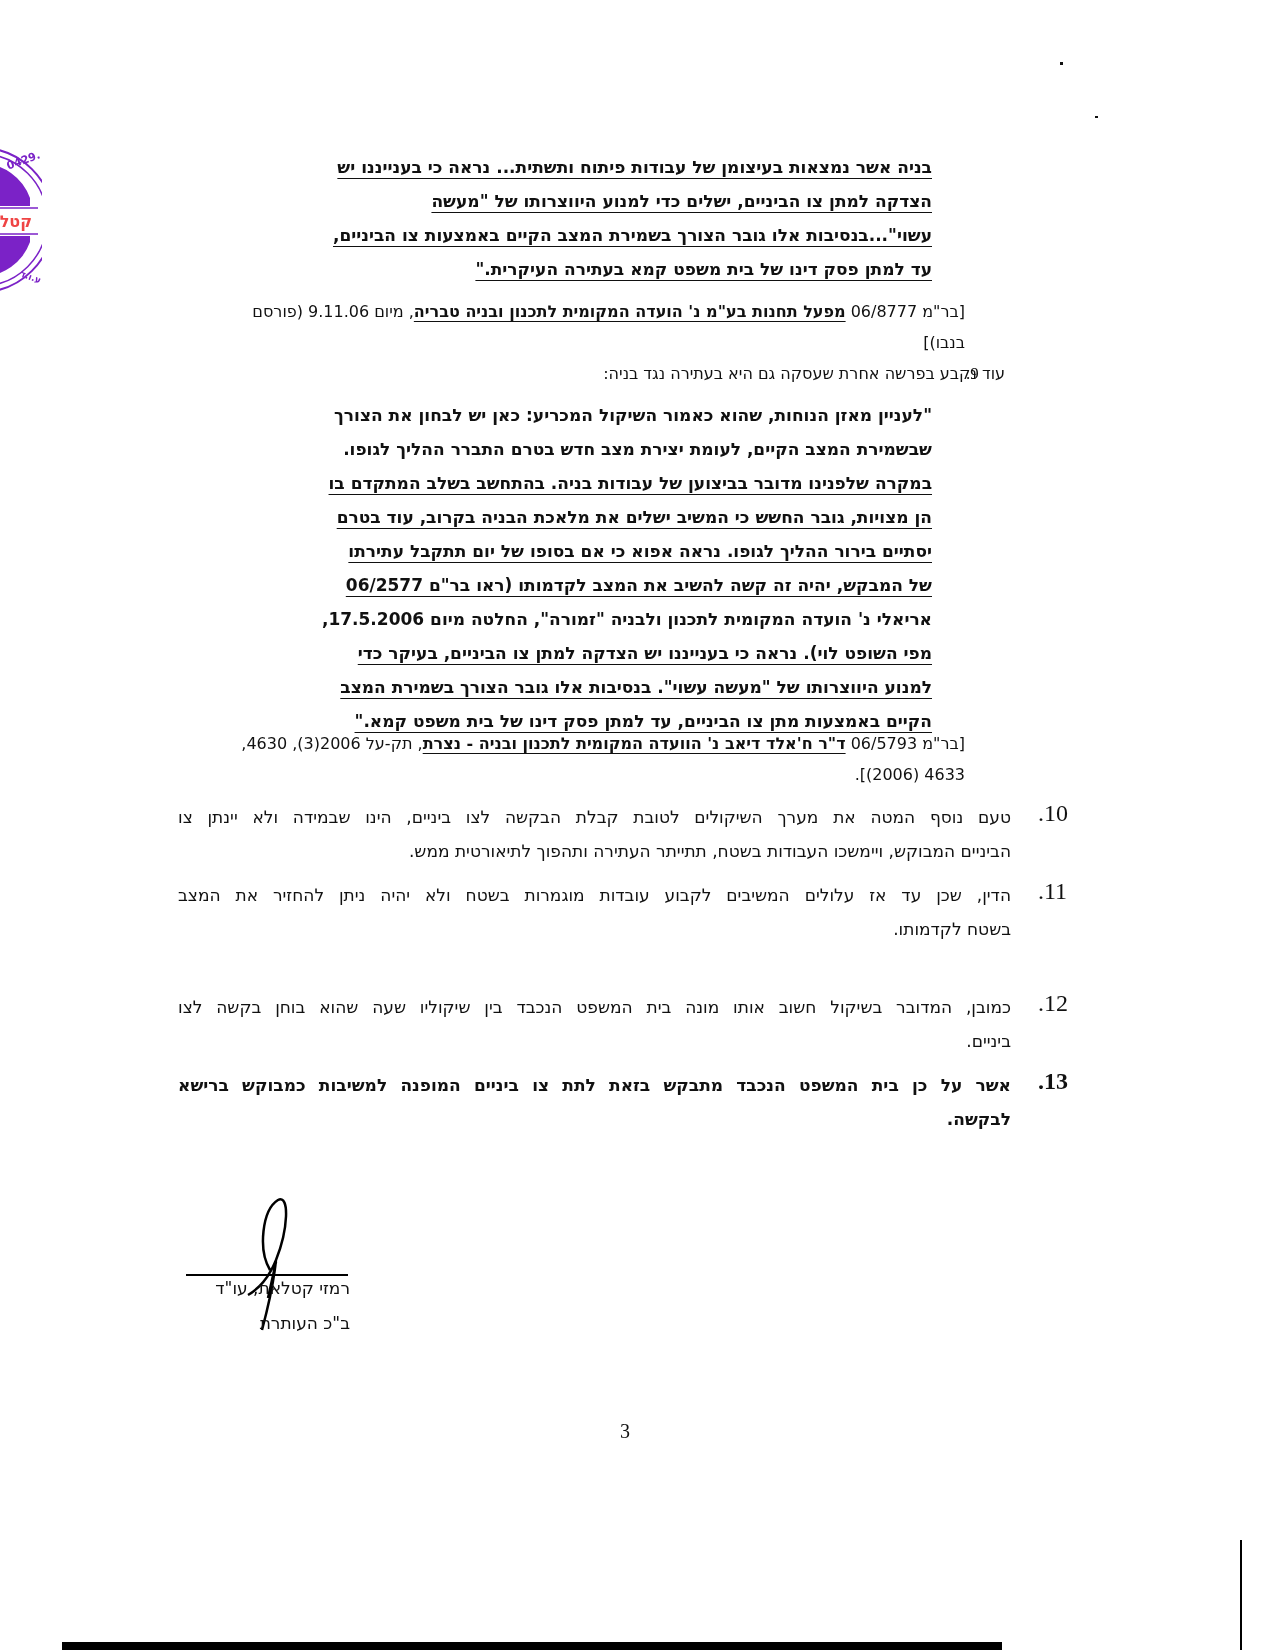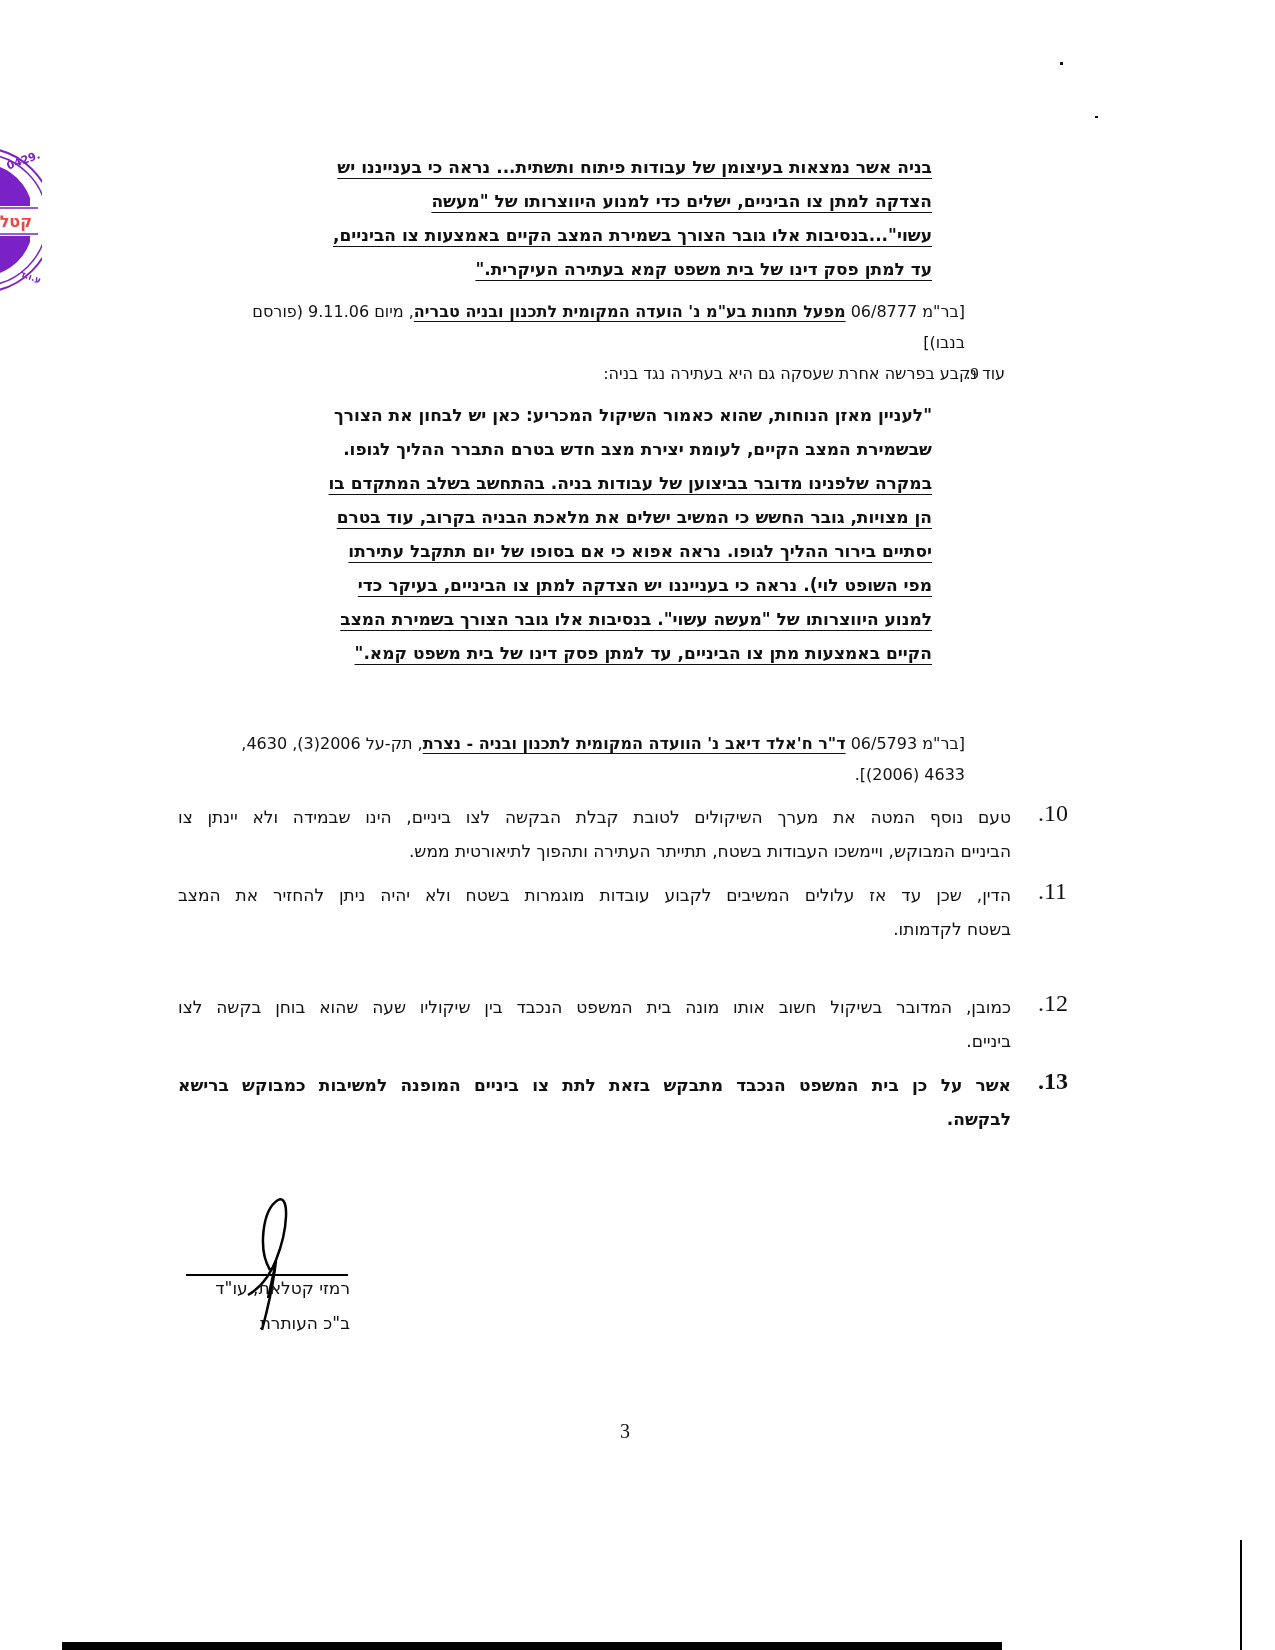--- a/index.html
+++ b/index.html
@@ -66,20 +66,22 @@
 
   <div class="cite" style="right:270px;top:357px;">עוד נקבע בפרשה אחרת שעסקה גם היא בעתירה נגד בניה:</div>
   <div style="position:absolute;left:966px;top:357px;line-height:34px;font-size:17px;font-family:'Liberation Serif',serif;">.9</div>
 
   <div class="quote-block" style="top:398px;">
     <div class="quote-line plain">"לעניין מאזן הנוחות, שהוא כאמור השיקול המכריע: כאן יש לבחון את הצורך</div>
     <div class="quote-line plain">שבשמירת המצב הקיים, לעומת יצירת מצב חדש בטרם התברר ההליך לגופו.</div>
     <div class="quote-line">במקרה שלפנינו מדובר בביצוען של עבודות בניה. בהתחשב בשלב המתקדם בו</div>
     <div class="quote-line">הן מצויות, גובר החשש כי המשיב ישלים את מלאכת הבניה בקרוב, עוד בטרם</div>
     <div class="quote-line">יסתיים בירור ההליך לגופו. נראה אפוא כי אם בסופו של יום תתקבל עתירתו</div>
+    <div class="quote-line">של המבקש, יהיה זה קשה להשיב את המצב לקדמותו (ראו בר"ם 06/2577</div>
+    <div class="quote-line plain">אריאלי נ' הועדה המקומית לתכנון ולבניה "זמורה", החלטה מיום 17.5.2006,</div>
     <div class="quote-line">מפי השופט לוי). נראה כי בענייננו יש הצדקה למתן צו הביניים, בעיקר כדי</div>
     <div class="quote-line">למנוע היווצרותו של "מעשה עשוי". בנסיבות אלו גובר הצורך בשמירת המצב</div>
     <div class="quote-line" style="text-align-last:right;">הקיים באמצעות מתן צו הביניים, עד למתן פסק דינו של בית משפט קמא."</div>
   </div>
 
   <div class="cite" style="right:310px;top:727px;">
     <span>[בר"מ 06/5793</span>
     <b>ד"ר ח'אלד דיאב נ' הוועדה המקומית לתכנון ובניה - נצרת</b><span>, תק-על 2006(3), 4630,</span>
   </div>
   <div class="cite" style="right:310px;top:758px;">4633 (2006)].</div>

